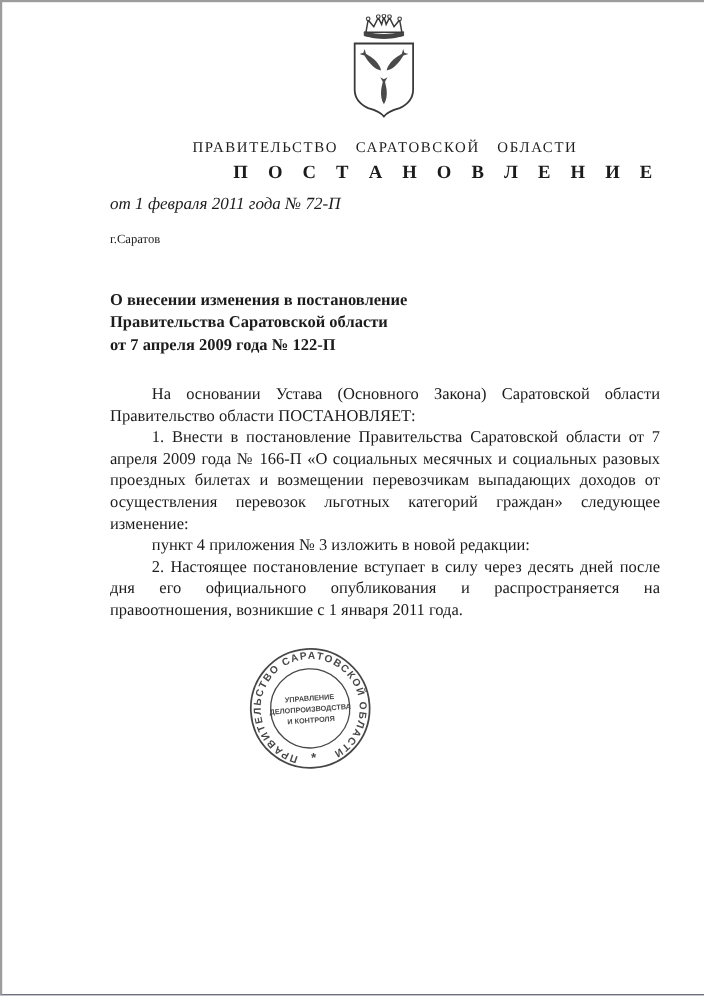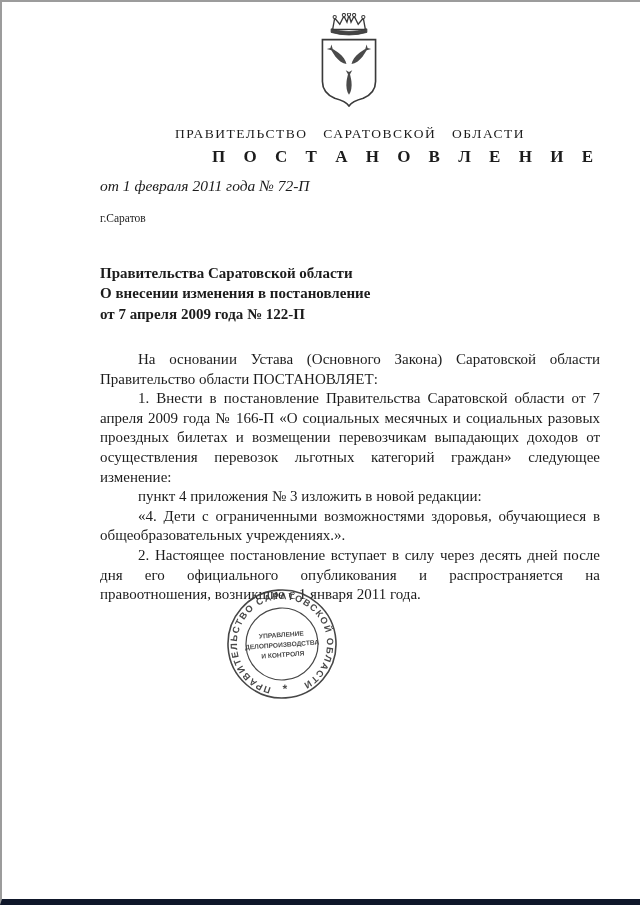--- a/index.html
+++ b/index.html
@@ -4,21 +4,21 @@
 <style>
   html, body { margin: 0; padding: 0; background: #ffffff; }
   .page {
     position: relative;
     width: 640px;
     height: 905px;
     box-sizing: border-box;
     background: #ffffff;
     border-top: 2px solid #9c9c9c;
     border-left: 2px solid #9c9c9c;
-    border-bottom: 6px solid #0f172a;
+    border-bottom: 1px solid #0f172a;
     font-family: "Liberation Serif", serif;
     color: #1c1c1c;
     overflow: hidden;
   }
 
   .coat-of-arms { position: absolute; left: 316px; top: 11px; width: 62px; height: 94px; }
 
   .org-name {
     position: absolute; top: 124px; left: 98px; width: 500px;
     text-align: center; font-size: 13.5px; letter-spacing: 1.5px; word-spacing: 11px;
@@ -85,30 +85,29 @@
       <path transform="translate(30,80) rotate(-90)" d="M0,0 C3,-2.2 8,-3 13,-2.4 C16,-2 18,-1.4 20,-1 L24,-3.2 L22.2,0 L24,3.2 L20,1 C18,1.4 16,2 13,2.4 C8,3 3,2.2 0,0 Z"></path>
     </g>
   </svg>
 
   <div class="org-name">ПРАВИТЕЛЬСТВО САРАТОВСКОЙ ОБЛАСТИ</div>
   <div class="doc-type">П О С Т А Н О В Л Е Н И Е</div>
   <div class="date-line">от 1 февраля 2011 года № 72-П</div>
   <div class="city-line">г.Саратов</div>
 
   <div class="subject">
+    <div>О внесении изменения в постановление</div>
     <div>Правительства Саратовской области</div>
-    <div>О внесении изменения в постановление</div>
     <div>от 7 апреля 2009 года № 122-П</div>
   </div>
 
   <div class="body-text">
     <p>На основании Устава (Основного Закона) Саратовской области Правительство области ПОСТАНОВЛЯЕТ:</p>
     <p>1. Внести в постановление Правительства Саратовской области от 7 апреля 2009 года № 166-П «О социальных месячных и социальных разовых проездных билетах и возмещении перевозчикам выпадающих доходов от осуществления перевозок льготных категорий граждан» следующее изменение:</p>
     <p>пункт 4 приложения № 3 изложить в новой редакции:</p>
-    <p>«4. Дети с ограниченными возможностями здоровья, обучающиеся в общеобразовательных учреждениях.».</p>
     <p>2. Настоящее постановление вступает в силу через десять дней после дня его официального опубликования и распространяется на правоотношения, возникшие с 1 января 2011 года.</p>
   </div>
 
 
   <svg class="stamp" viewBox="0 0 116 116" xmlns="http://www.w3.org/2000/svg">
     <defs>
       <path id="ringPath" d="M58,103 A45,45 0 1,1 58,13 A45,45 0 1,1 58,103"></path>
     </defs>
     <circle cx="58" cy="58" r="54" fill="none" stroke="#383838" stroke-width="1.6"></circle>
     <circle cx="58" cy="58" r="36" fill="none" stroke="#383838" stroke-width="1.2"></circle>

